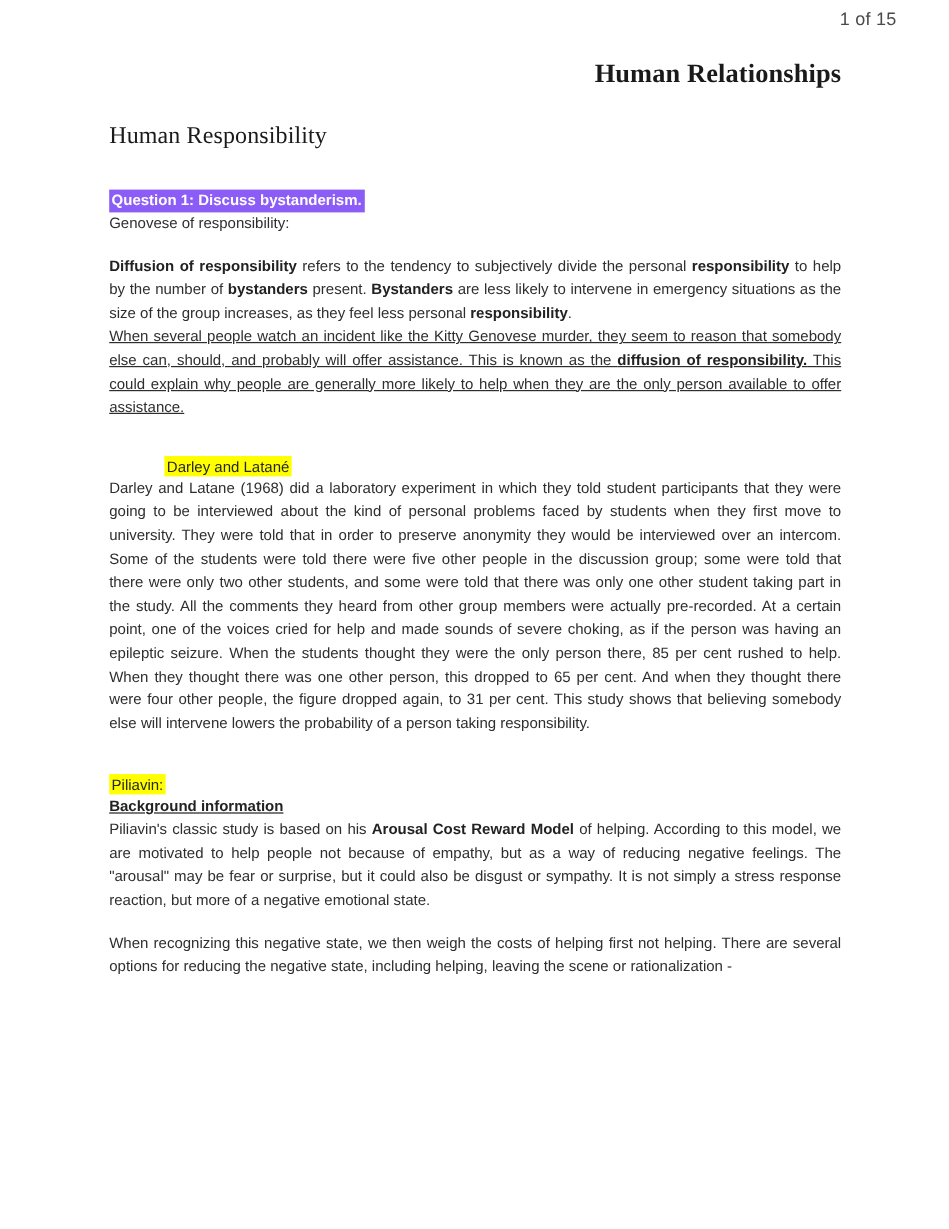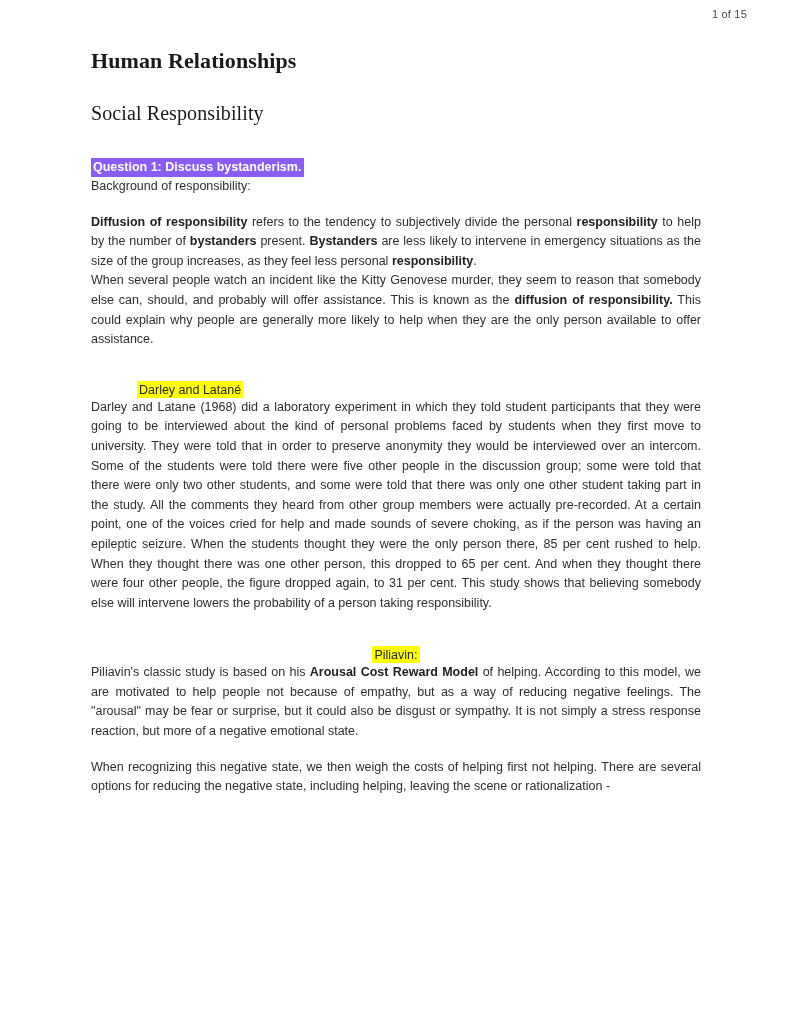--- a/index.html
+++ b/index.html
@@ -20,37 +20,37 @@
     position: absolute;
     inset: 0;
     background: #ffffff;
   }
 
   .page-indicator {
     position: absolute;
     top: 8px;
     right: 44px;
     font-family: "Liberation Sans", sans-serif;
-    font-size: 11px;
+    font-size: 15px;
     color: #4a4a4a;
     letter-spacing: 0.2px;
   }
 
   .content {
     position: absolute;
     left: 91px;
     top: 40px;
     width: 610px;
   }
 
   .doc-title {
     font-family: "Liberation Serif", serif;
     font-weight: bold;
     font-size: 22px;
-    text-align: left;
+    text-align: right;
     color: #1a1a1a;
     margin: 8px 0 0 0;
     letter-spacing: 0.1px;
   }
 
   .doc-subtitle {
     font-family: "Liberation Serif", serif;
     font-weight: normal;
     font-size: 20px;
     color: #1a1a1a;
@@ -72,35 +72,35 @@
   .hl-yellow {
     display: inline-block;
     background: #ffff00;
     color: #262626;
     font-size: 12.5px;
     padding: 2px 2px 1px 2px;
     line-height: 14px;
   }
 
   .block-yellow-1 { margin-top: 30px; padding-left: 46px; }
-  .block-yellow-2 { margin-top: 32px; text-align: center; }
+  .block-yellow-2 { margin-top: 32px; }
 
   p.body {
     font-size: 12.5px;
     line-height: 19.6px;
     text-align: justify;
     color: #2e2e2e;
     margin: 0;
     -webkit-hyphens: none;
     hyphens: none;
   }
 
   p.tight { margin-top: 16px; }
   .gap-21 { margin-top: 21px; }
-  .gap-24 { margin-top: 24px; }
+  .gap-24 { margin-top: 24px; text-decoration: underline; }
   .gap-26 { margin-top: 26px; }
 
   .bold { font-weight: bold; color: #222222; }
 
   .subhead-bold {
     font-size: 12.5px;
     font-weight: bold;
     color: #222222;
     line-height: 19px;
     margin: 0;
@@ -110,41 +110,42 @@
 <body>
 
 <div class="page">
 
   <div class="page-indicator">1 of 15</div>
 
   <div class="content">
 
     <h1 class="doc-title">Human Relationships</h1>
 
-    <h2 class="doc-subtitle">Social Responsibility</h2>
+    <h2 class="doc-subtitle">Human Responsibility</h2>
 
     <div>
       <span class="hl-red">Question 1: Discuss bystanderism.</span>
     </div>
 
-    <p class="body gap-21"><span>Background of responsibility:</span></p>
+    <p class="body gap-21"><span>Genovese of responsibility:</span></p>
 
     <p class="body tight"><span class="bold">Diffusion of responsibility</span><span> refers to the tendency to subjectively divide the personal </span><span class="bold">responsibility</span><span> to help by the number of </span><span class="bold">bystanders</span><span> present. </span><span class="bold">Bystanders</span><span> are less likely to intervene in emergency situations as the size of the group increases, as they feel less personal </span><span class="bold">responsibility</span><span>.</span></p>
 
     <p class="body gap-24"><span>When several people watch an incident like the Kitty Genovese murder, they seem to reason that somebody else can, should, and probably will offer assistance. This is known as the </span><span class="bold">diffusion of responsibility.</span><span> This could explain why people are generally more likely to help when they are the only person available to offer assistance.</span></p>
 
     <div class="block-yellow-1">
       <span class="hl-yellow">Darley and Latané</span>
     </div>
 
     <p class="body gap-26">Darley and Latane (1968) did a laboratory experiment in which they told student participants that they were going to be interviewed about the kind of personal problems faced by students when they first move to university. They were told that in order to preserve anonymity they would be interviewed over an intercom. Some of the students were told there were five other people in the discussion group; some were told that there were only two other students, and some were told that there was only one other student taking part in the study. All the comments they heard from other group members were actually pre-recorded. At a certain point, one of the voices cried for help and made sounds of severe choking, as if the person was having an epileptic seizure. When the students thought they were the only person there, 85 per cent rushed to help. When they thought there was one other person, this dropped to 65 per cent. And when they thought there were four other people, the figure dropped again, to 31 per cent. This study shows that believing somebody else will intervene lowers the probability of a person taking responsibility.</p>
 
     <div class="block-yellow-2">
       <span class="hl-yellow">Piliavin:</span>
     </div>
 
+    <p class="subhead-bold gap-24">Background information</p>
 
     <p class="body gap-21"><span>Piliavin's classic study is based on his </span><span class="bold">Arousal Cost Reward Model</span><span> of helping.  According to this model, we are motivated to help people not because of empathy, but as a way of reducing negative feelings. The "arousal" may be fear or surprise, but it could also be disgust or sympathy. It is not simply a stress response reaction, but more of a negative emotional state.</span></p>
 
     <p class="body tight">When recognizing this negative state, we then weigh the costs of helping first not helping. There are several options for reducing the negative state, including helping, leaving the scene or rationalization -</p>
 
   </div>
 </div>
 
 </body></html>

